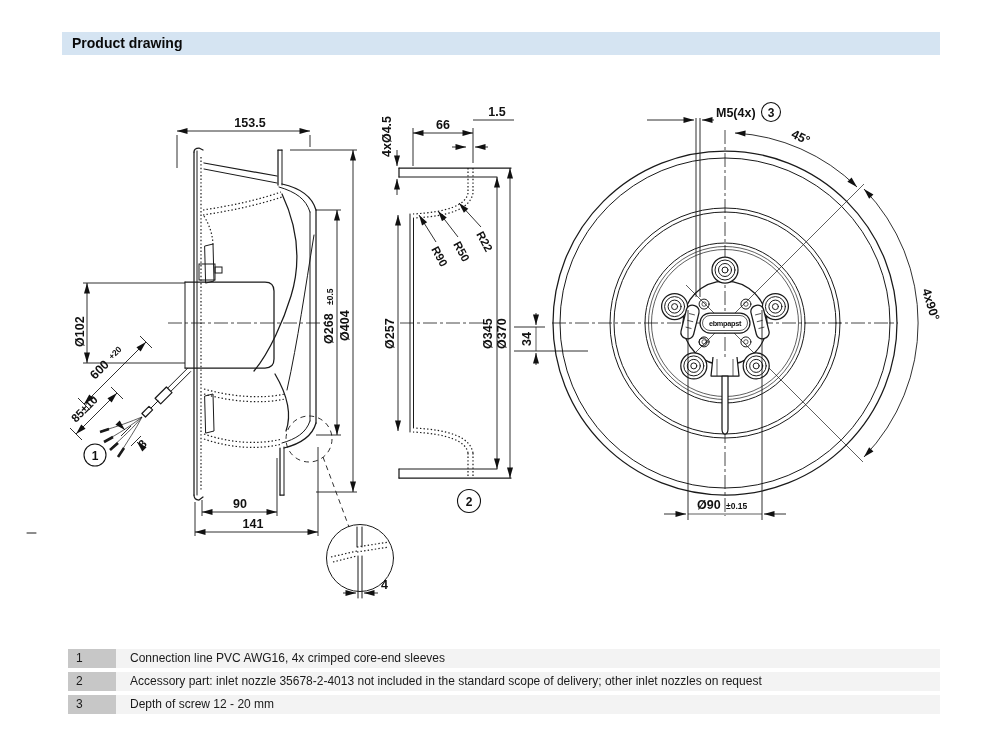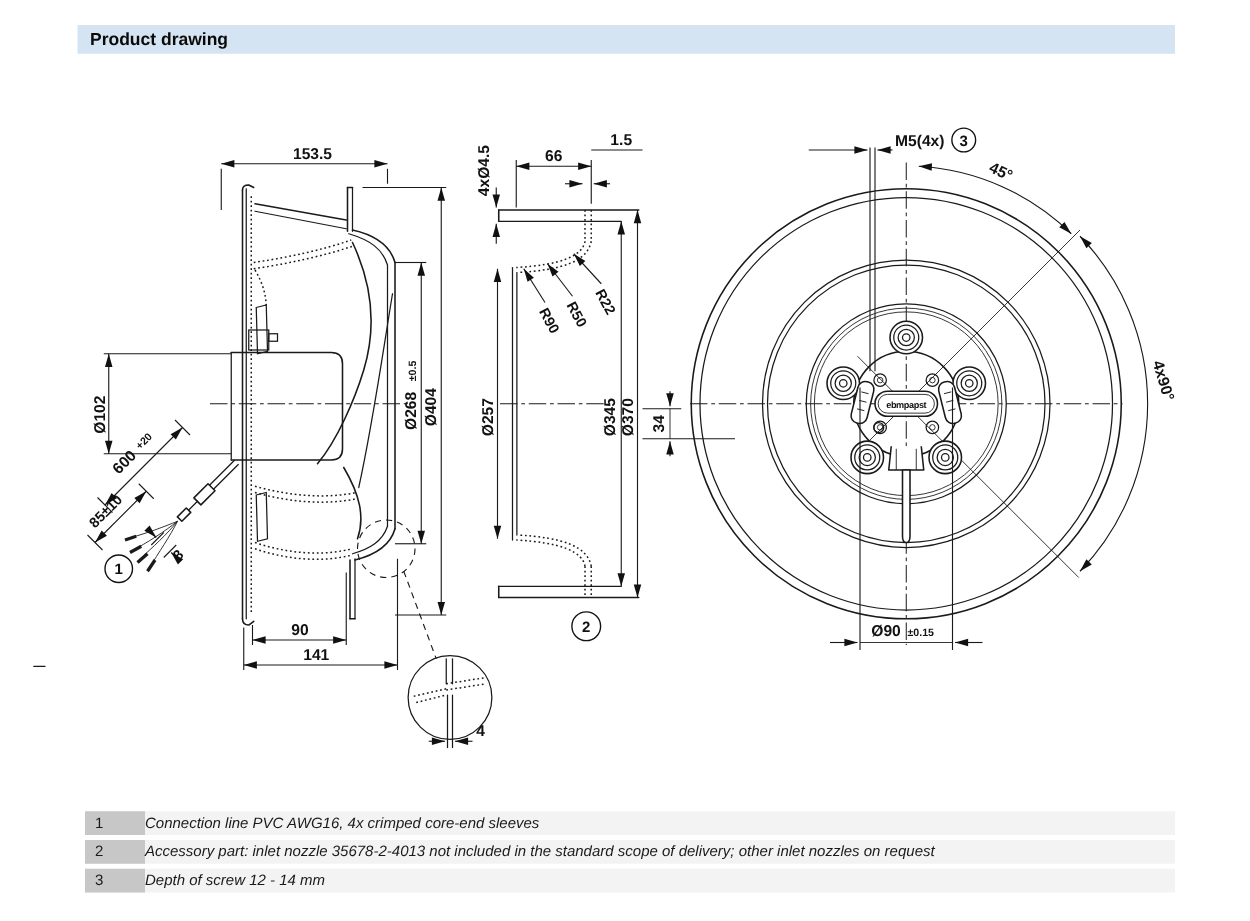--- a/index.html
+++ b/index.html
@@ -1,37 +1,37 @@
 <!DOCTYPE html>
 <html><head>
 <meta charset="utf-8">
 <style>
   html,body{margin:0;padding:0;background:#ffffff;}
   body{width:1000px;height:737px;position:relative;font-family:"Liberation Sans",sans-serif;overflow:hidden;}
-  .titlebar{position:absolute;left:62px;top:20px;width:878px;height:23px;background:#d5e4f2;}
+  .titlebar{position:absolute;left:62px;top:32px;width:878px;height:23px;background:#d5e4f2;}
   .titlebar span{display:block;padding-left:10px;line-height:23px;font-size:14px;font-weight:bold;color:#0a0a0a;}
   svg{position:absolute;left:0;top:0;}
   svg text{font-family:"Liberation Sans",sans-serif;font-weight:bold;font-size:12.5px;fill:#111;}
   svg text.sm{font-size:8.5px;}
   svg text.md{font-size:11.5px;}
   svg text.logo{font-size:7.3px;letter-spacing:-0.3px;}
   .ol{fill:none;stroke:#1a1a1a;stroke-width:1.25;stroke-linecap:round;stroke-linejoin:round;}
   .olw{fill:#ffffff;stroke:#1a1a1a;stroke-width:1.25;stroke-linejoin:round;}
   .ol2{fill:none;stroke:#1a1a1a;stroke-width:1;stroke-linecap:round;}
   .thin{fill:none;stroke:#1a1a1a;stroke-width:0.7;}
   .dim{fill:none;stroke:#1a1a1a;stroke-width:0.9;}
   .cl{fill:none;stroke:#1a1a1a;stroke-width:0.8;stroke-dasharray:14,3,3,3;}
   .dot{fill:none;stroke:#1a1a1a;stroke-width:1.2;stroke-dasharray:1.4,2.2;}
   .dash{fill:none;stroke:#1a1a1a;stroke-width:0.9;stroke-dasharray:5,4;}
   .co circle{fill:#fff;stroke:#111;stroke-width:1.1;}
   .co text{font-size:12px;}
   .notes{position:absolute;left:68px;top:649px;width:872px;}
   .note-row{display:flex;height:19px;margin-bottom:4px;font-size:12px;color:#1a1a1a;background:#f3f3f3;}
   .note-num{width:48px;background:#c7c7c7;line-height:19px;padding-left:8px;box-sizing:border-box;}
-  .note-txt{flex:1;line-height:19px;font-style:italic;}
+  .note-txt{flex:1;line-height:19px;padding-left:14px;}
 </style>
 </head>
 <body>
 
 <div class="titlebar">
   <span>Product drawing</span>
 </div>
 
 <svg width="1000" height="737" viewBox="0 0 1000 737">
   <defs>
@@ -409,15 +409,15 @@
   <div class="note-row">
     <div class="note-num">1</div>
     <div class="note-txt">Connection line PVC AWG16, 4x crimped core-end sleeves</div>
   </div>
   <div class="note-row">
     <div class="note-num">2</div>
     <div class="note-txt">Accessory part: inlet nozzle 35678-2-4013 not included in the standard scope of delivery; other inlet nozzles on request</div>
   </div>
   <div class="note-row">
     <div class="note-num">3</div>
-    <div class="note-txt">Depth of screw 12 - 14 mm</div>
+    <div class="note-txt">Depth of screw 12 - 20 mm</div>
   </div>
 </div>
 
 </body></html>

